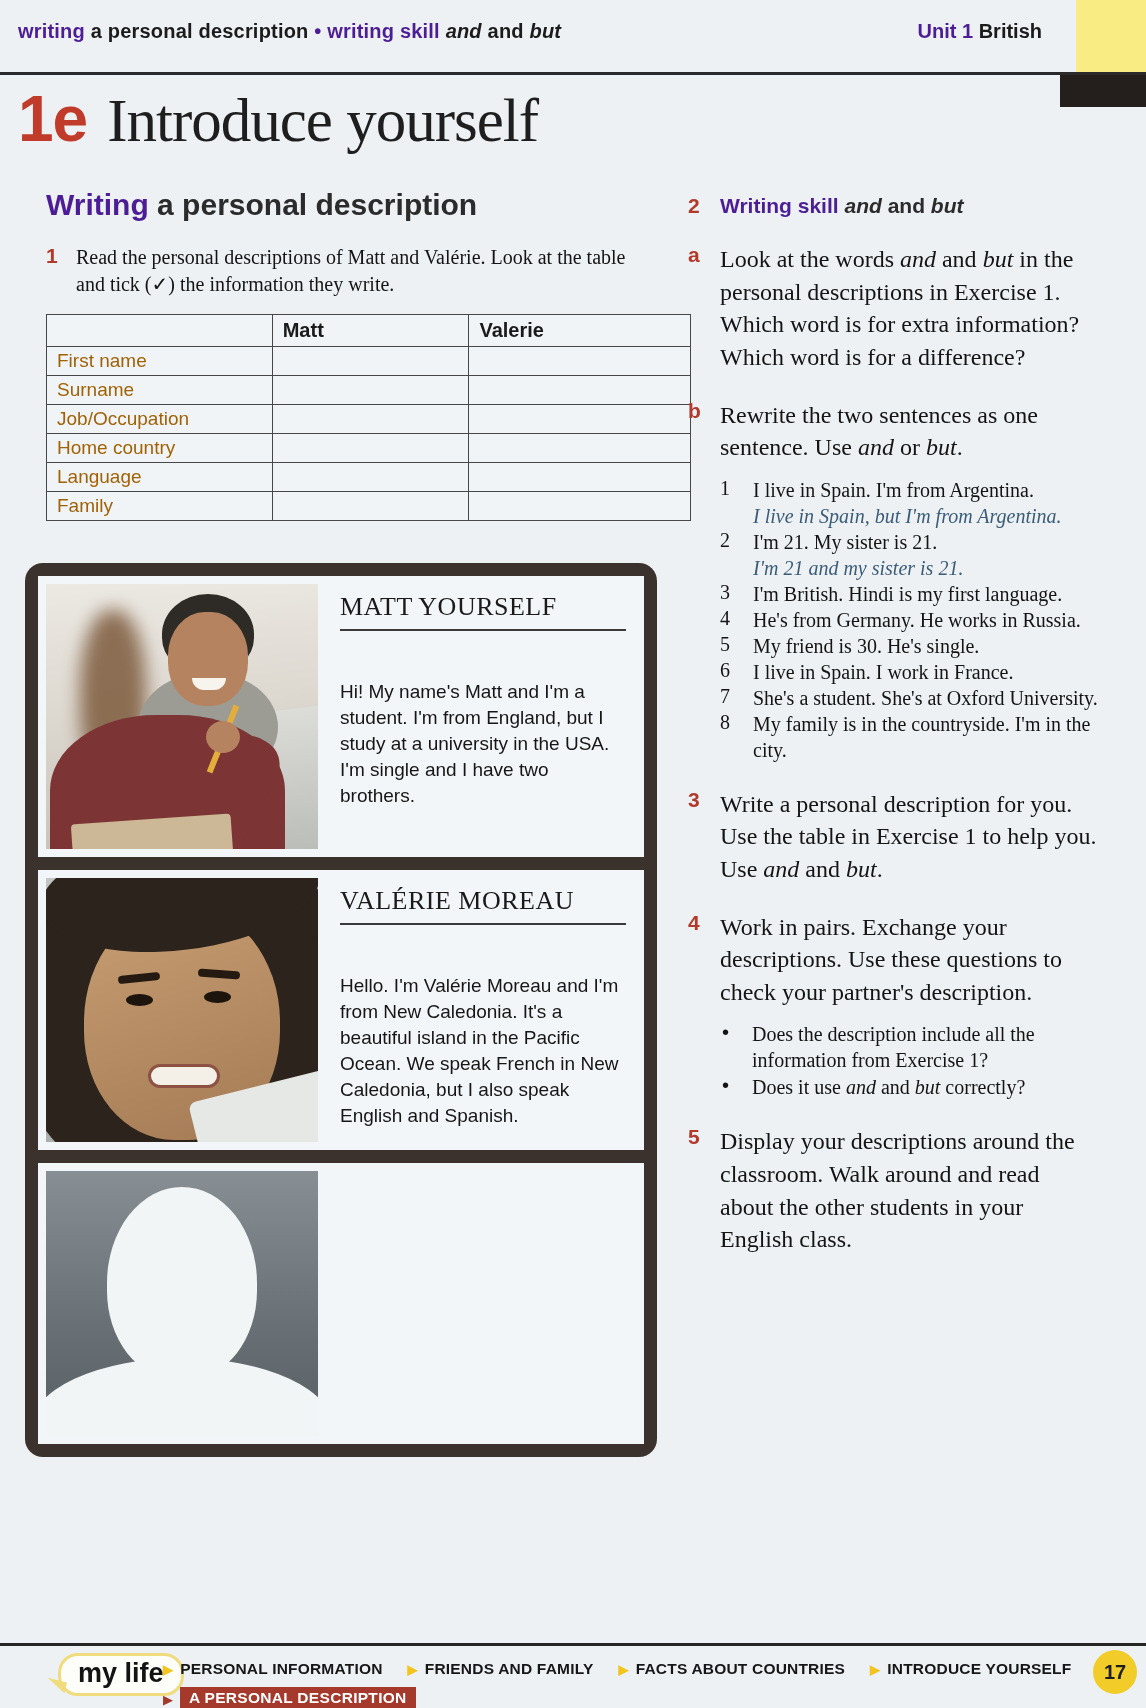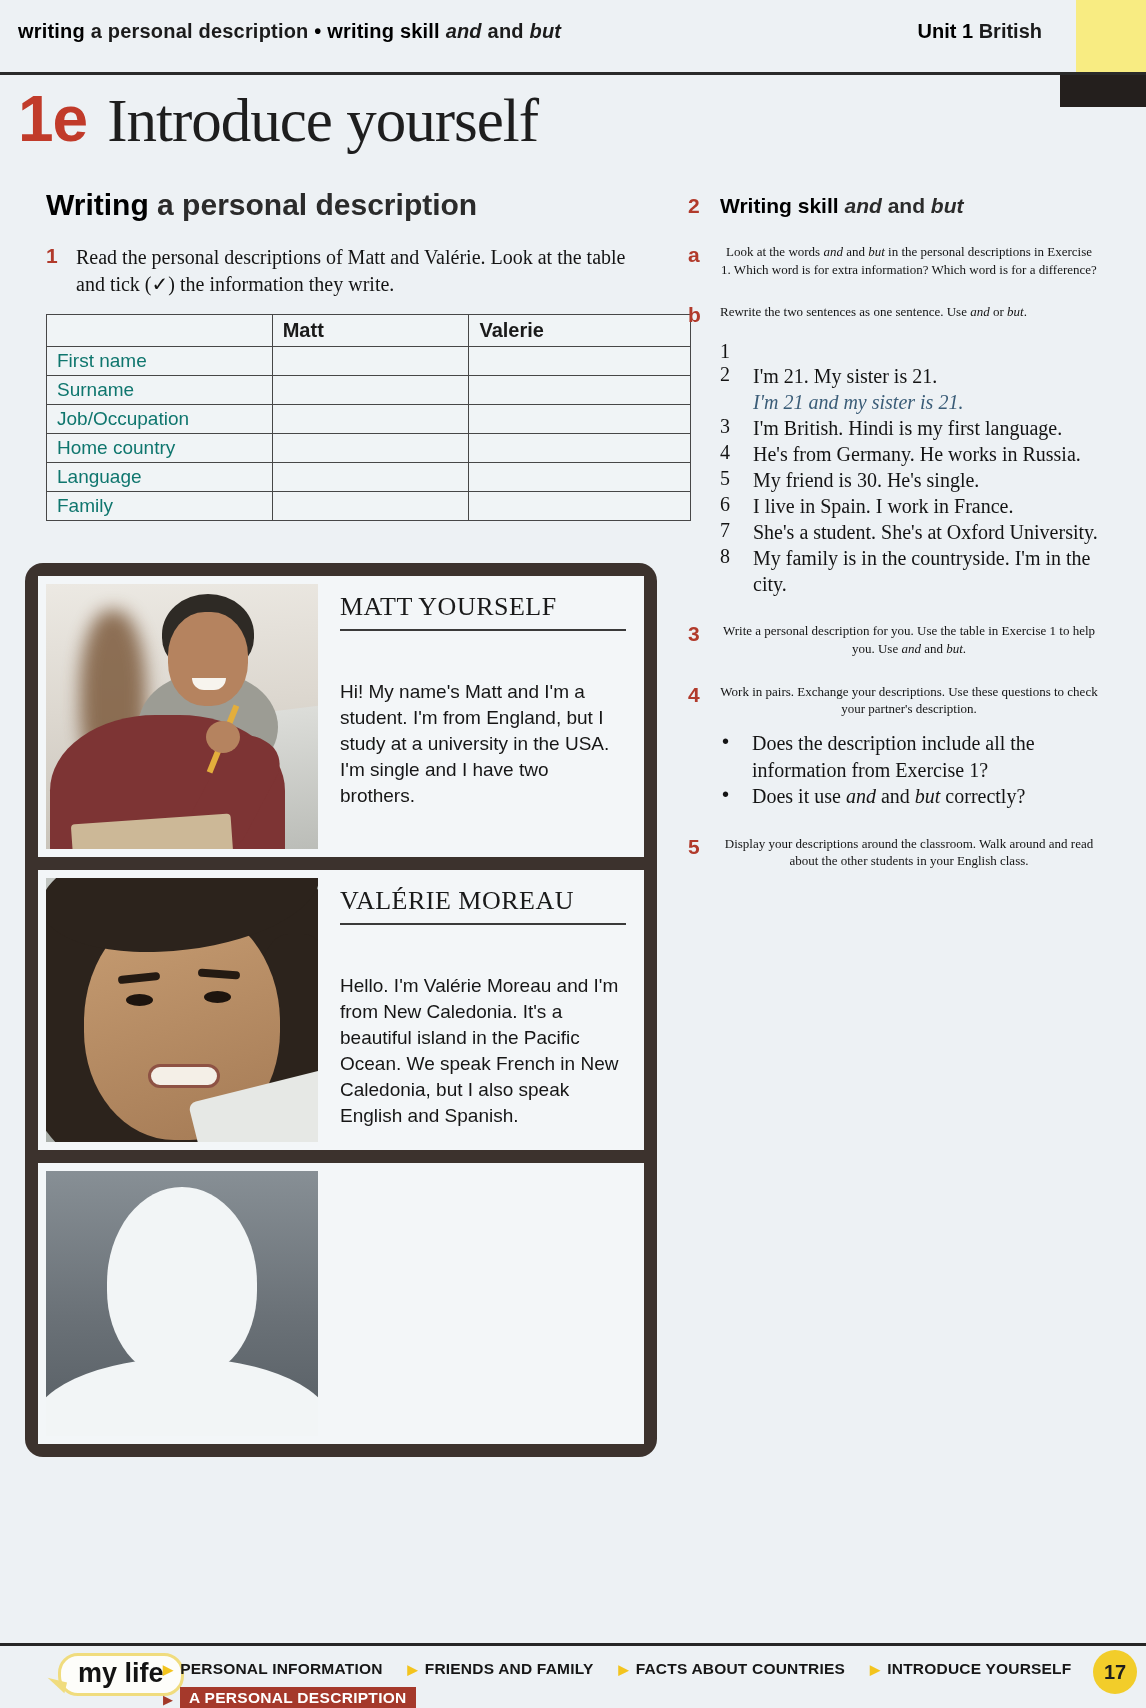--- a/index.html
+++ b/index.html
@@ -4,21 +4,21 @@
 <style>
   * { margin:0; padding:0; box-sizing:border-box; }
   html,body { width:1146px; height:1708px; }
   body {
     position:relative;
     background:#edf1f4;
     font-family:"Liberation Sans", sans-serif;
     color:#161616;
     overflow:hidden;
   }
-  .red { color:#000000; }
+  .red { color:#4c1d95; }
   i.em { font-style:italic; }
 
   
   .crumbs { position:absolute; top:20px; left:18px; font-size:20px; font-weight:bold; color:#1b1b1b; letter-spacing:.2px; }
   .unit-label { position:absolute; top:20px; right:104px; font-size:20px; font-weight:bold; color:#1b1b1b; }
   .top-rule { position:absolute; top:72px; left:0; width:1146px; height:3px; background:#2a2a2a; }
   .yellow-tab { position:absolute; top:0; right:0; width:70px; height:72px; background:#f8ec82; }
   .black-block { position:absolute; top:75px; right:0; width:86px; height:32px; background:#241f1d; }
 
   
@@ -29,21 +29,21 @@
   
   .left-col { position:absolute; left:18px; top:188px; width:645px;margin-left:28px; }
   .sec-heading { font-size:30px; font-weight:bold; color:#2b2b2b; }
   .ex-row { display:flex; margin-top:22px; }
   .ex-num { width:30px; flex:none; font-weight:bold; font-size:21px; color:#b13a2b; }
   .ex-text { font-family:"Liberation Serif", serif; font-size:20px; line-height:1.34; color:#141414; max-width:568px; }
 
   table.tick-table { margin-top:16px; width:645px; border-collapse:collapse; background:#f0f4f6; }
   .tick-table th, .tick-table td { border:1.5px solid #474747; padding:2px 10px; text-align:left; vertical-align:middle; }
   .tick-table th { font-size:20px; font-weight:bold; height:32px; color:#1a1a1a; }
-  .tick-table td { font-size:19px; height:29px; color:#0f766e; }
+  .tick-table td { font-size:19px; height:29px; color:#a16207; }
   .c1 { width:218px; } .c2 { width:190px; } .c3 { width:214px; }
 
   
   .cards-frame { position:absolute; left:25px; top:563px; width:632px; height:894px;
                  background:#3c322d; border-radius:18px; padding:13px;
                  display:flex; flex-direction:column; gap:13px; }
   .card { flex:1; background:#f3f6f8; display:flex; overflow:hidden; }
   .card-photo { width:272px; margin:8px; flex:none; position:relative; overflow:hidden; }
   .card-body { flex:1; padding:16px 18px 8px 14px; }
   .card-name { font-family:"Liberation Serif", serif; font-size:26px; letter-spacing:.5px; color:#1a1a1a; }
@@ -82,21 +82,21 @@
   .photo-sil { background:linear-gradient(180deg,#878f95 0%,#6a7177 55%,#565d63 100%); }
   .s-head { left:50%; top:16px; width:150px; height:192px; margin-left:-75px; background:#f2f5f6; border-radius:50% 50% 46% 46%; }
   .s-shoulders { left:50%; bottom:-64px; width:304px; height:142px; margin-left:-152px; background:#f2f5f6; border-radius:50% 50% 0 0; }
 
   
   .right-col { position:absolute; left:688px; top:194px; width:440px; }
   .sec2-title { display:flex; font-size:21px; font-weight:bold; color:#2b2b2b; }
   .sec2-num { width:32px; flex:none; color:#b13a2b; }
   .item { display:flex; margin-top:25px; }
   .item-label { width:32px; flex:none; font-weight:bold; font-size:21px; color:#b13a2b; }
-  .item-text { font-family:"Liberation Serif", serif; font-size:13px; line-height:1.36; color:#141414; max-width:378px;text-align:center; }
+  .item-text { font-family:"Liberation Serif", serif; font-size:24px; line-height:1.36; color:#141414; max-width:378px; }
   .qlist { margin:13px 0 0 32px; }
   .qitem { display:flex; }
   .qnum { width:33px; flex:none; font-family:"Liberation Serif", serif; font-size:20px; color:#141414; }
   .qcontent { font-family:"Liberation Serif", serif; font-size:20px; line-height:1.3; color:#141414; max-width:360px; }
   .answer { font-style:italic; color:#3a5c77; }
   .bullets { margin:12px 0 0 34px; }
   .bullet { display:flex; }
   .bullet-dot { width:30px; flex:none; font-size:20px; color:#141414; }
   .bullet-text { font-family:"Liberation Serif", serif; font-size:20px; line-height:1.33; color:#141414; max-width:344px; }
 
@@ -258,20 +258,24 @@
   </div>
 
   <div class="item">
     <div class="item-label">b</div>
     <div class="item-text"><span>Rewrite the two sentences as one sentence. Use </span><i class="em">and</i><span> or </span><i class="em">but</i><span>.</span></div>
   </div>
 
   <div class="qlist">
     <div class="qitem">
       <div class="qnum">1</div>
+      <div class="qcontent">
+        <div>I live in Spain. I'm from Argentina.</div>
+        <div class="answer">I live in Spain, but I'm from Argentina.</div>
+      </div>
     </div>
     <div class="qitem">
       <div class="qnum">2</div>
       <div class="qcontent">
         <div>I'm 21. My sister is 21.</div>
         <div class="answer">I'm 21 and my sister is 21.</div>
       </div>
     </div>
     <div class="qitem">
       <div class="qnum">3</div>

